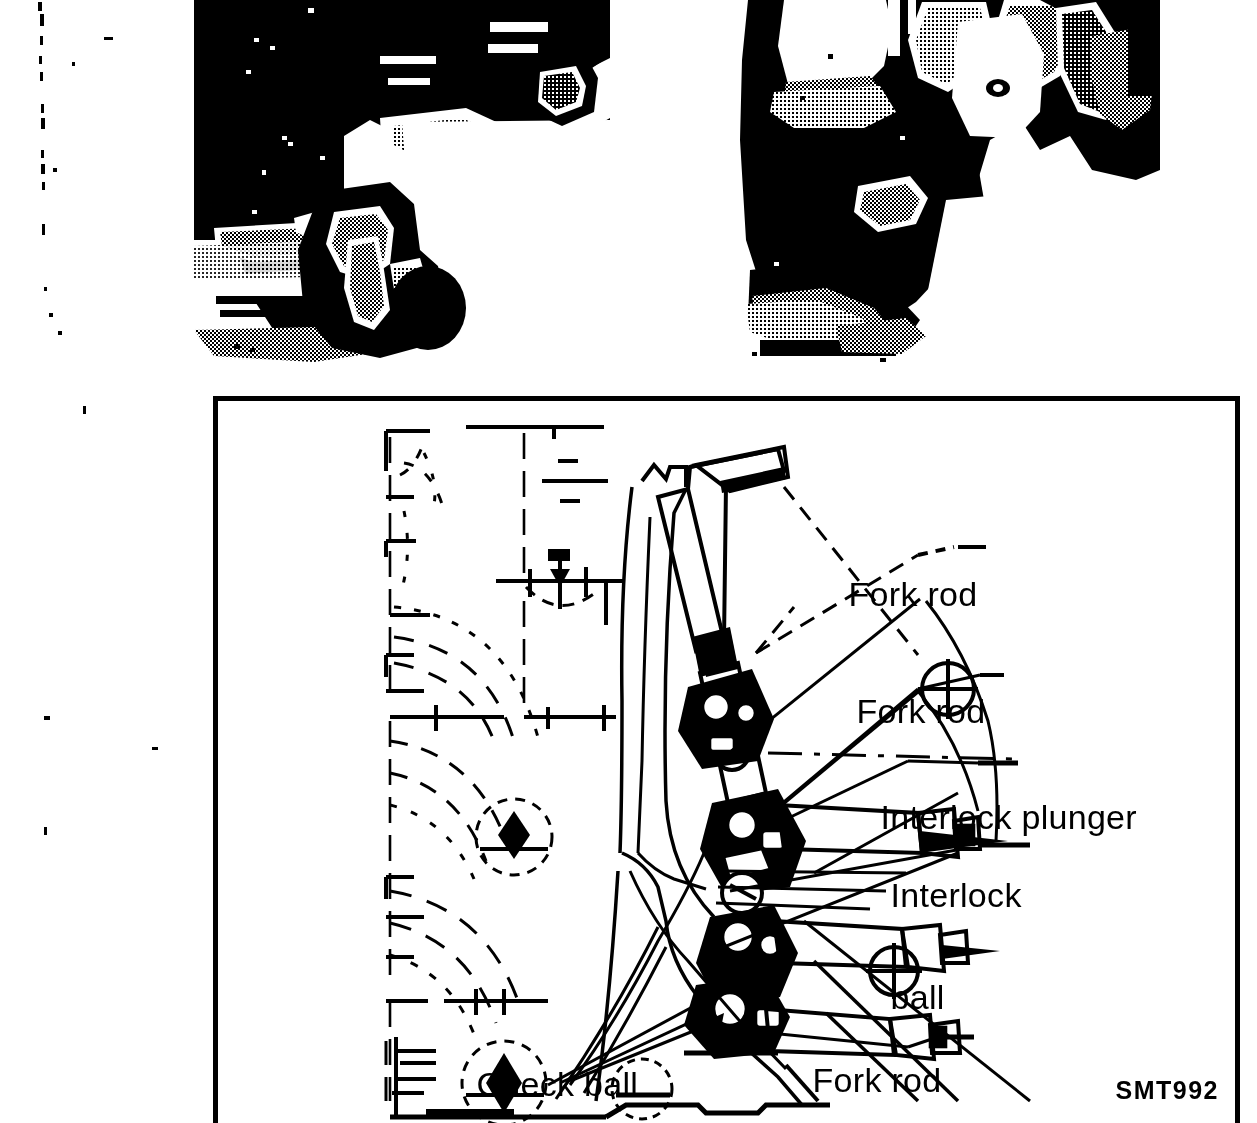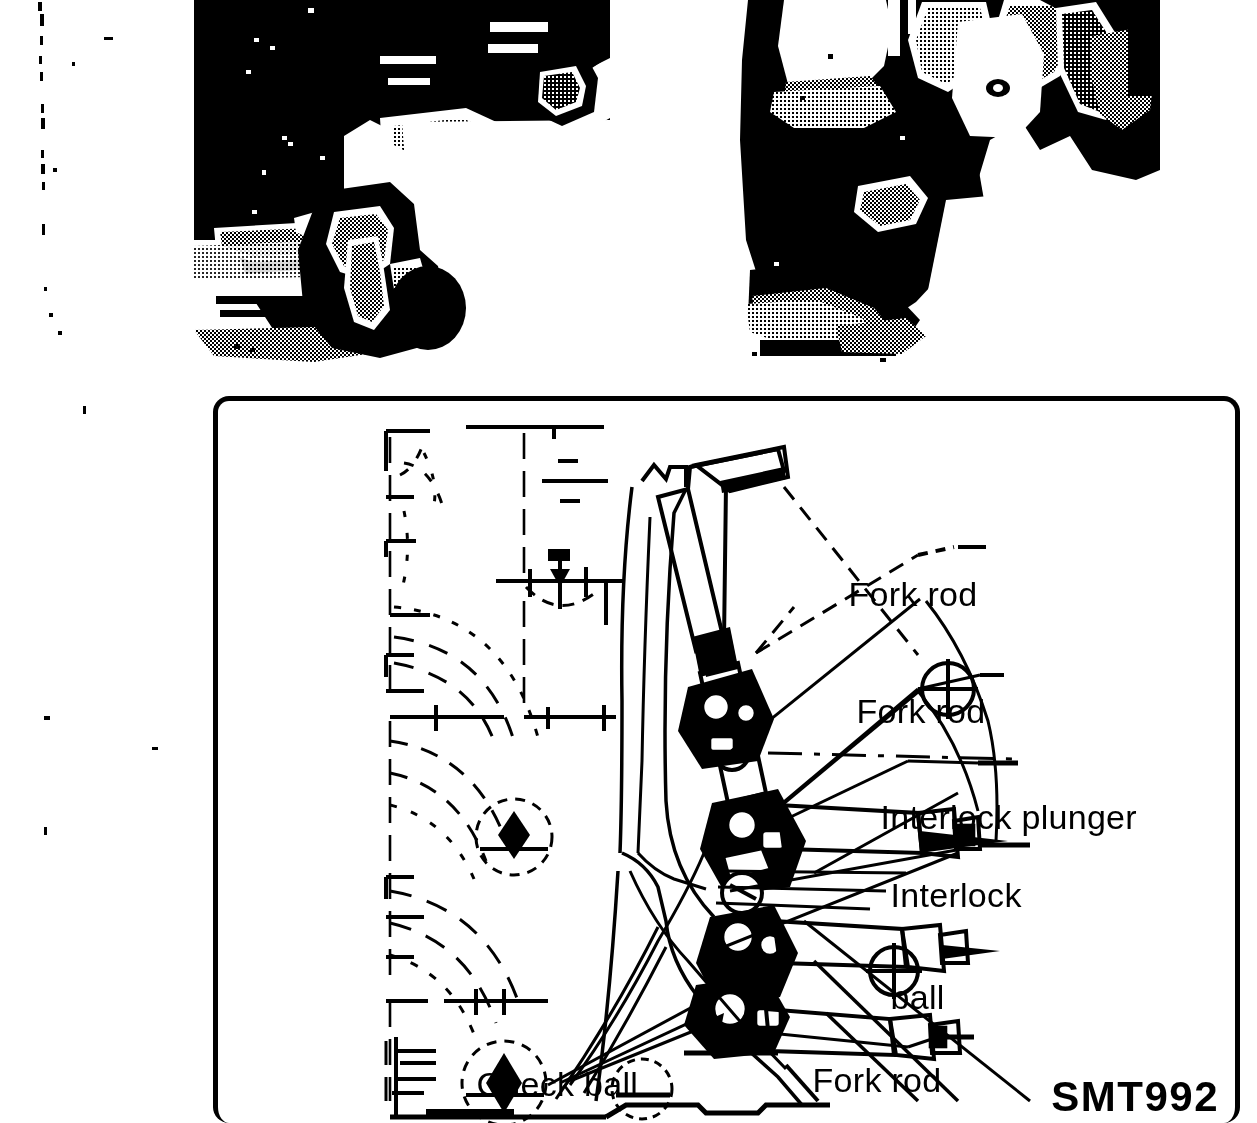--- a/index.html
+++ b/index.html
@@ -39,21 +39,20 @@
     left: 213px;
     top: 396px;
     width: 1027px;
     height: 727px;
     border-left: 5px solid #000;
     border-top: 5px solid #000;
     border-right: 5px solid #000;
     border-bottom: 0;
     box-sizing: border-box;
     background: #ffffff;
-    border-radius: 16px;
   }
 
   #diagram-canvas {
     position: absolute;
     left: 0;
     top: 0;
     width: 1027px;
     height: 727px;
   }
 
@@ -66,23 +65,23 @@
     letter-spacing: 0.3px;
     color: #000;
     white-space: pre;
     font-weight: 400;
   }
 
   
   #figure-code {
     position: absolute;
     right: 16px;
-    bottom: 2px;
+    bottom: 18px;
     font-family: "Liberation Sans", sans-serif;
-    font-size: 42px;
+    font-size: 25px;
     font-weight: 700;
     letter-spacing: 1.5px;
     color: #000;
     white-space: pre;
   }
 </style>
 </head>
 <body>
 
 <div id="page">

